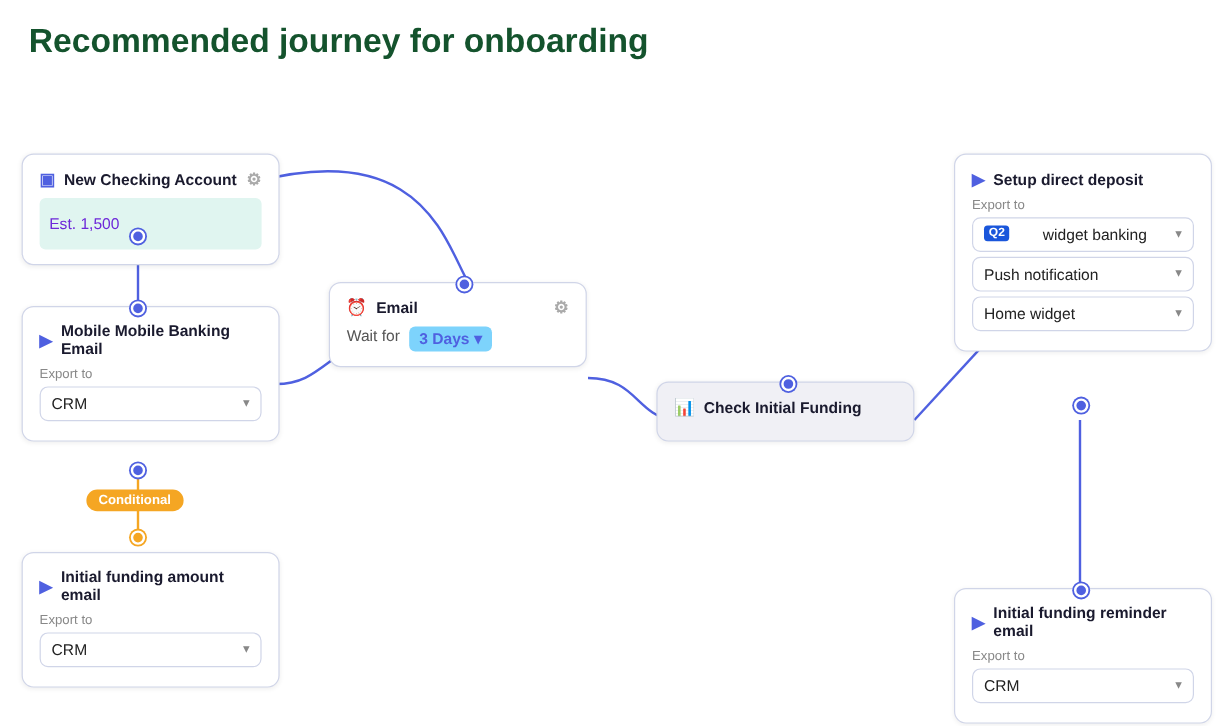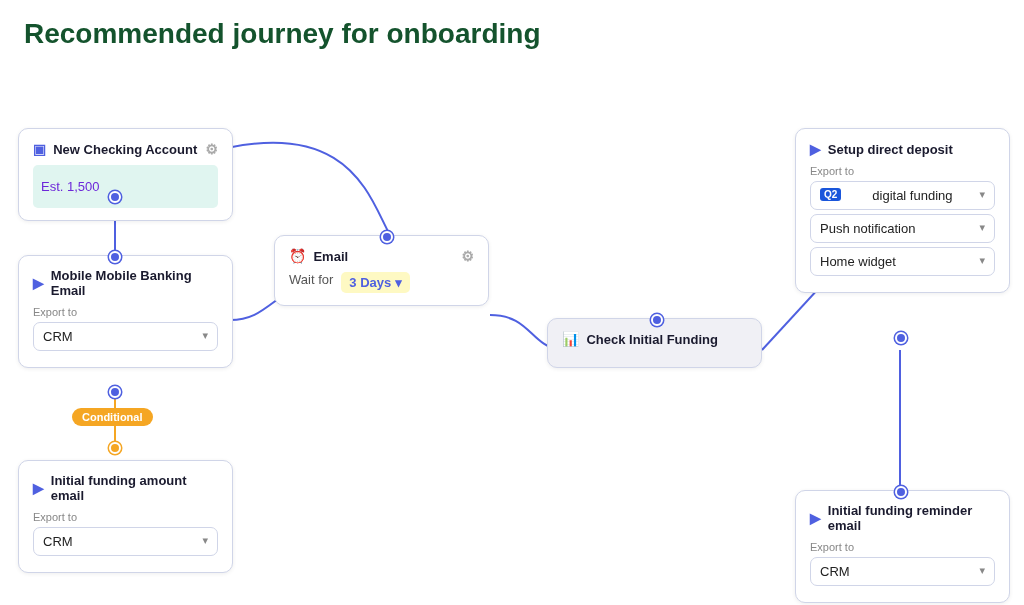--- a/index.html
+++ b/index.html
@@ -147,21 +147,21 @@
       gap: 8px;
       font-size: 13px;
       color: #555;
       margin-top: 6px;
     }
 
     .delay-dropdown {
       display: inline-flex;
       align-items: center;
       gap: 4px;
-      background: #fef9c3;
+      background: #7dd3fc;
       color: #4f60e0;
       font-weight: 600;
       border-radius: 5px;
       padding: 3px 8px;
       font-size: 13px;
       cursor: pointer;
     }
   </style>
 </head>
 <body>
@@ -260,21 +260,21 @@
 
   <div class="card" style="left:795px; top:68px; width:215px;">
     <div class="card-header">
       <span class="card-icon">▶</span>
       <span>Setup direct deposit</span>
     </div>
     <div class="card-label">Export to</div>
 
     <div class="card-select">
       <span class="q2-badge">Q2</span>
-      <span>digital funding</span>
+      <span>widget banking</span>
       <span class="chevron">▾</span>
     </div>
 
     <div class="card-select">
       <span>Push notification</span>
       <span class="chevron">▾</span>
     </div>
 
     <div class="card-select">
       <span>Home widget</span>

